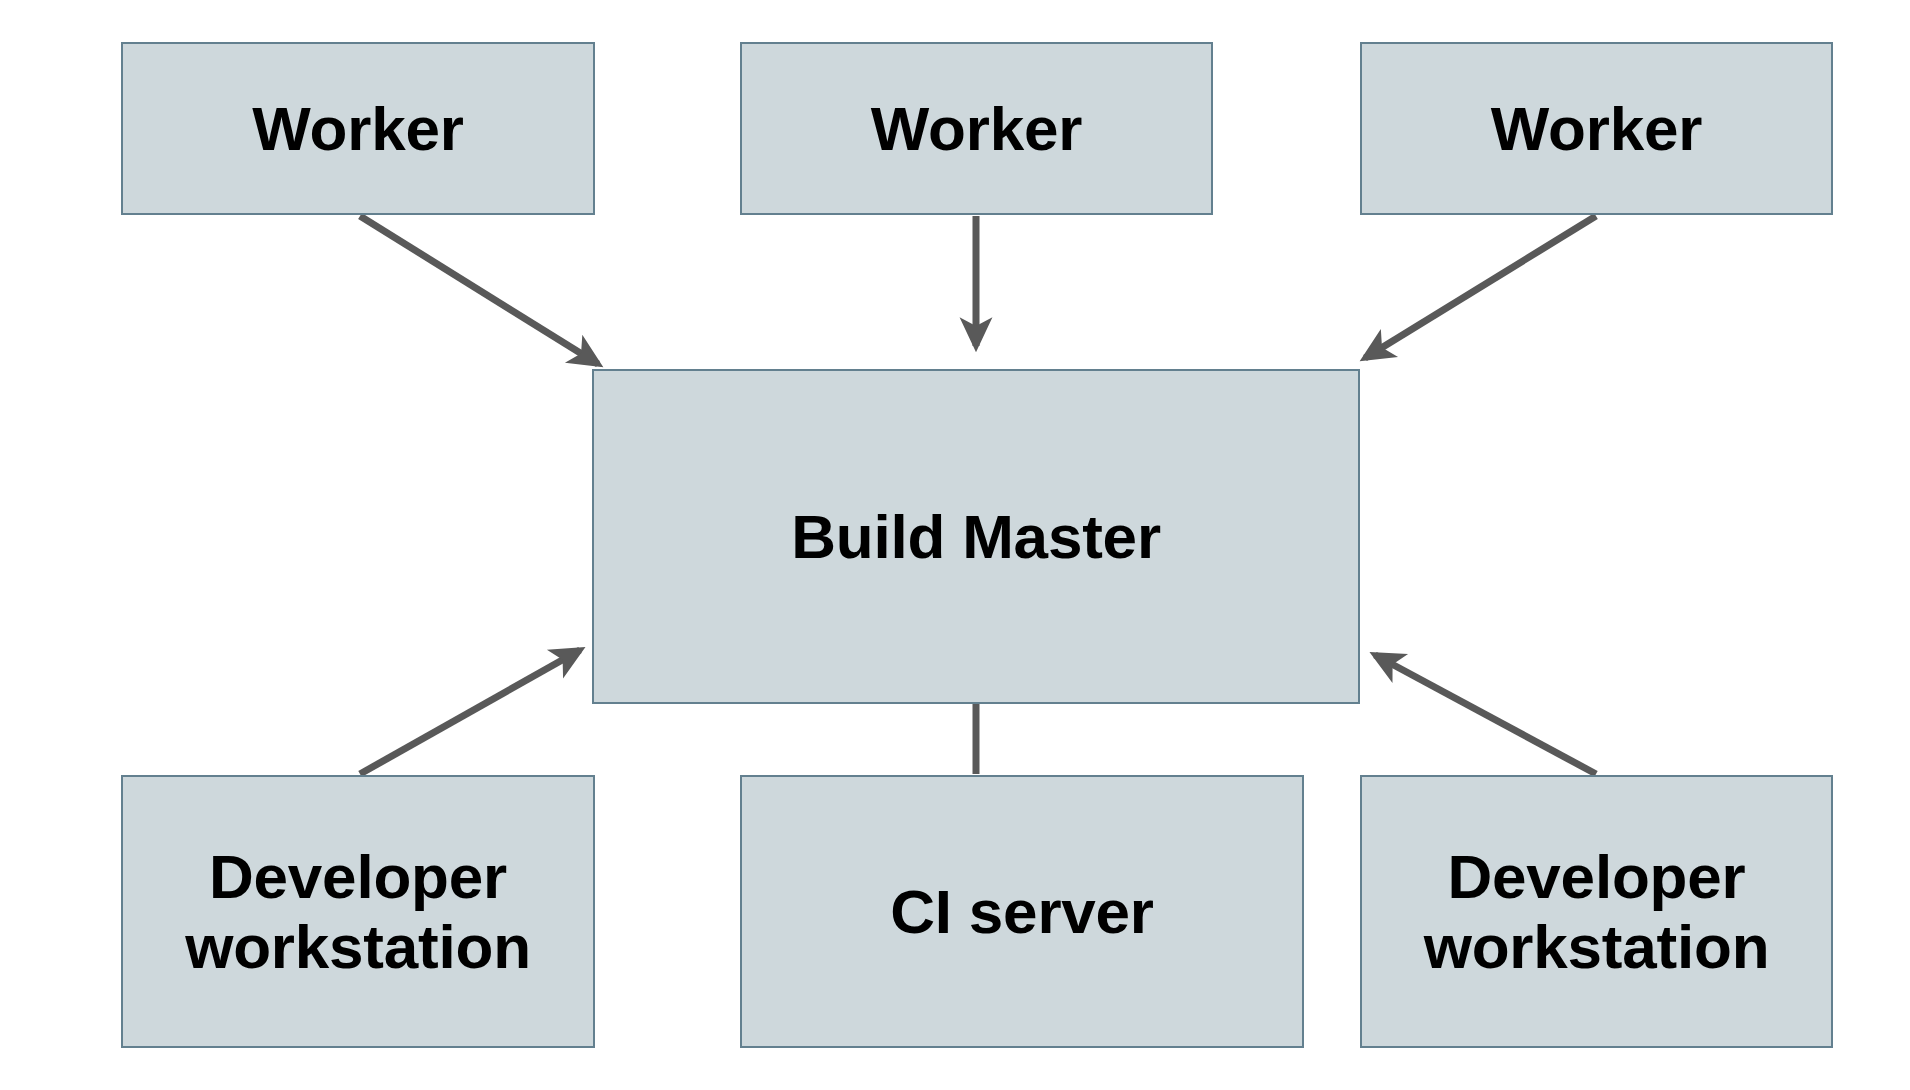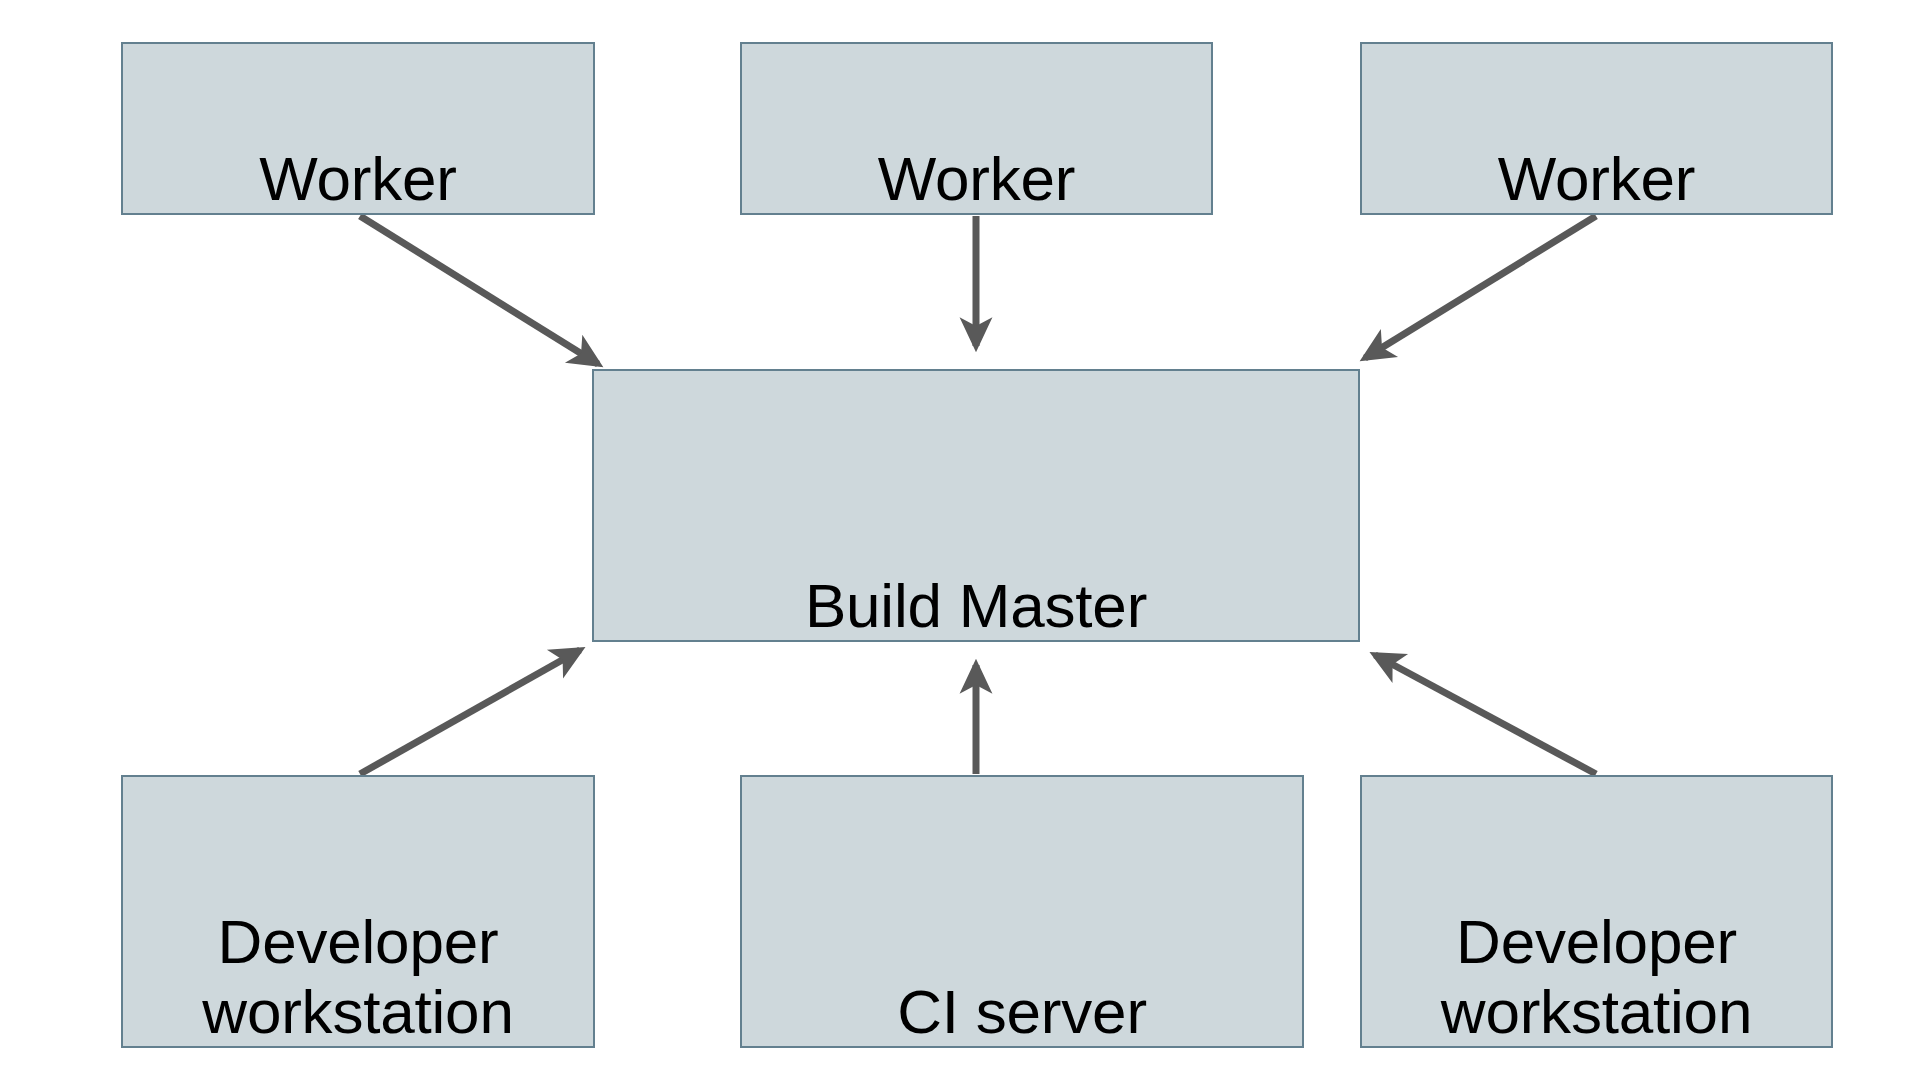--- a/index.html
+++ b/index.html
@@ -26,37 +26,38 @@
     width: 1910px;
     height: 1090px;
     pointer-events: none;
   }
   .node {
     position: absolute;
     box-sizing: border-box;
     background: #ced8dc;
     border: 2px solid #63808f;
     display: flex;
-    align-items: flex-end;
+    align-items: center;
     justify-content: center;
     text-align: center;
     color: #000000;
     line-height: 1.12;
     letter-spacing: -0.2px;
     white-space: pre-line;
     z-index: 2;
+    font-weight: bold;
   }
   .node-label {
     display: block;
     padding: 0 6px;
   }
   .n-worker-left   { left: 121px;  top: 42px;  width: 474px; height: 173px; font-size: 62px; }
   .n-worker-mid    { left: 740px;  top: 42px;  width: 473px; height: 173px; font-size: 62px; }
   .n-worker-right  { left: 1360px; top: 42px;  width: 473px; height: 173px; font-size: 62px; }
-  .n-build-master  { left: 592px;  top: 369px; width: 768px; height: 273px; font-size: 62px; }
+  .n-build-master  { left: 592px;  top: 369px; width: 768px; height: 335px; font-size: 62px; }
   .n-dev-left      { left: 121px;  top: 775px; width: 474px; height: 273px; font-size: 62px; }
   .n-ci-server     { left: 740px;  top: 775px; width: 564px; height: 273px; font-size: 62px; }
   .n-dev-right     { left: 1360px; top: 775px; width: 473px; height: 273px; font-size: 62px; }
 </style>
 </head>
 <body>
 
 <div id="canvas">
 
   <svg id="edges" viewBox="0 0 1910 1090" width="1910" height="1090" xmlns="http://www.w3.org/2000/svg">

